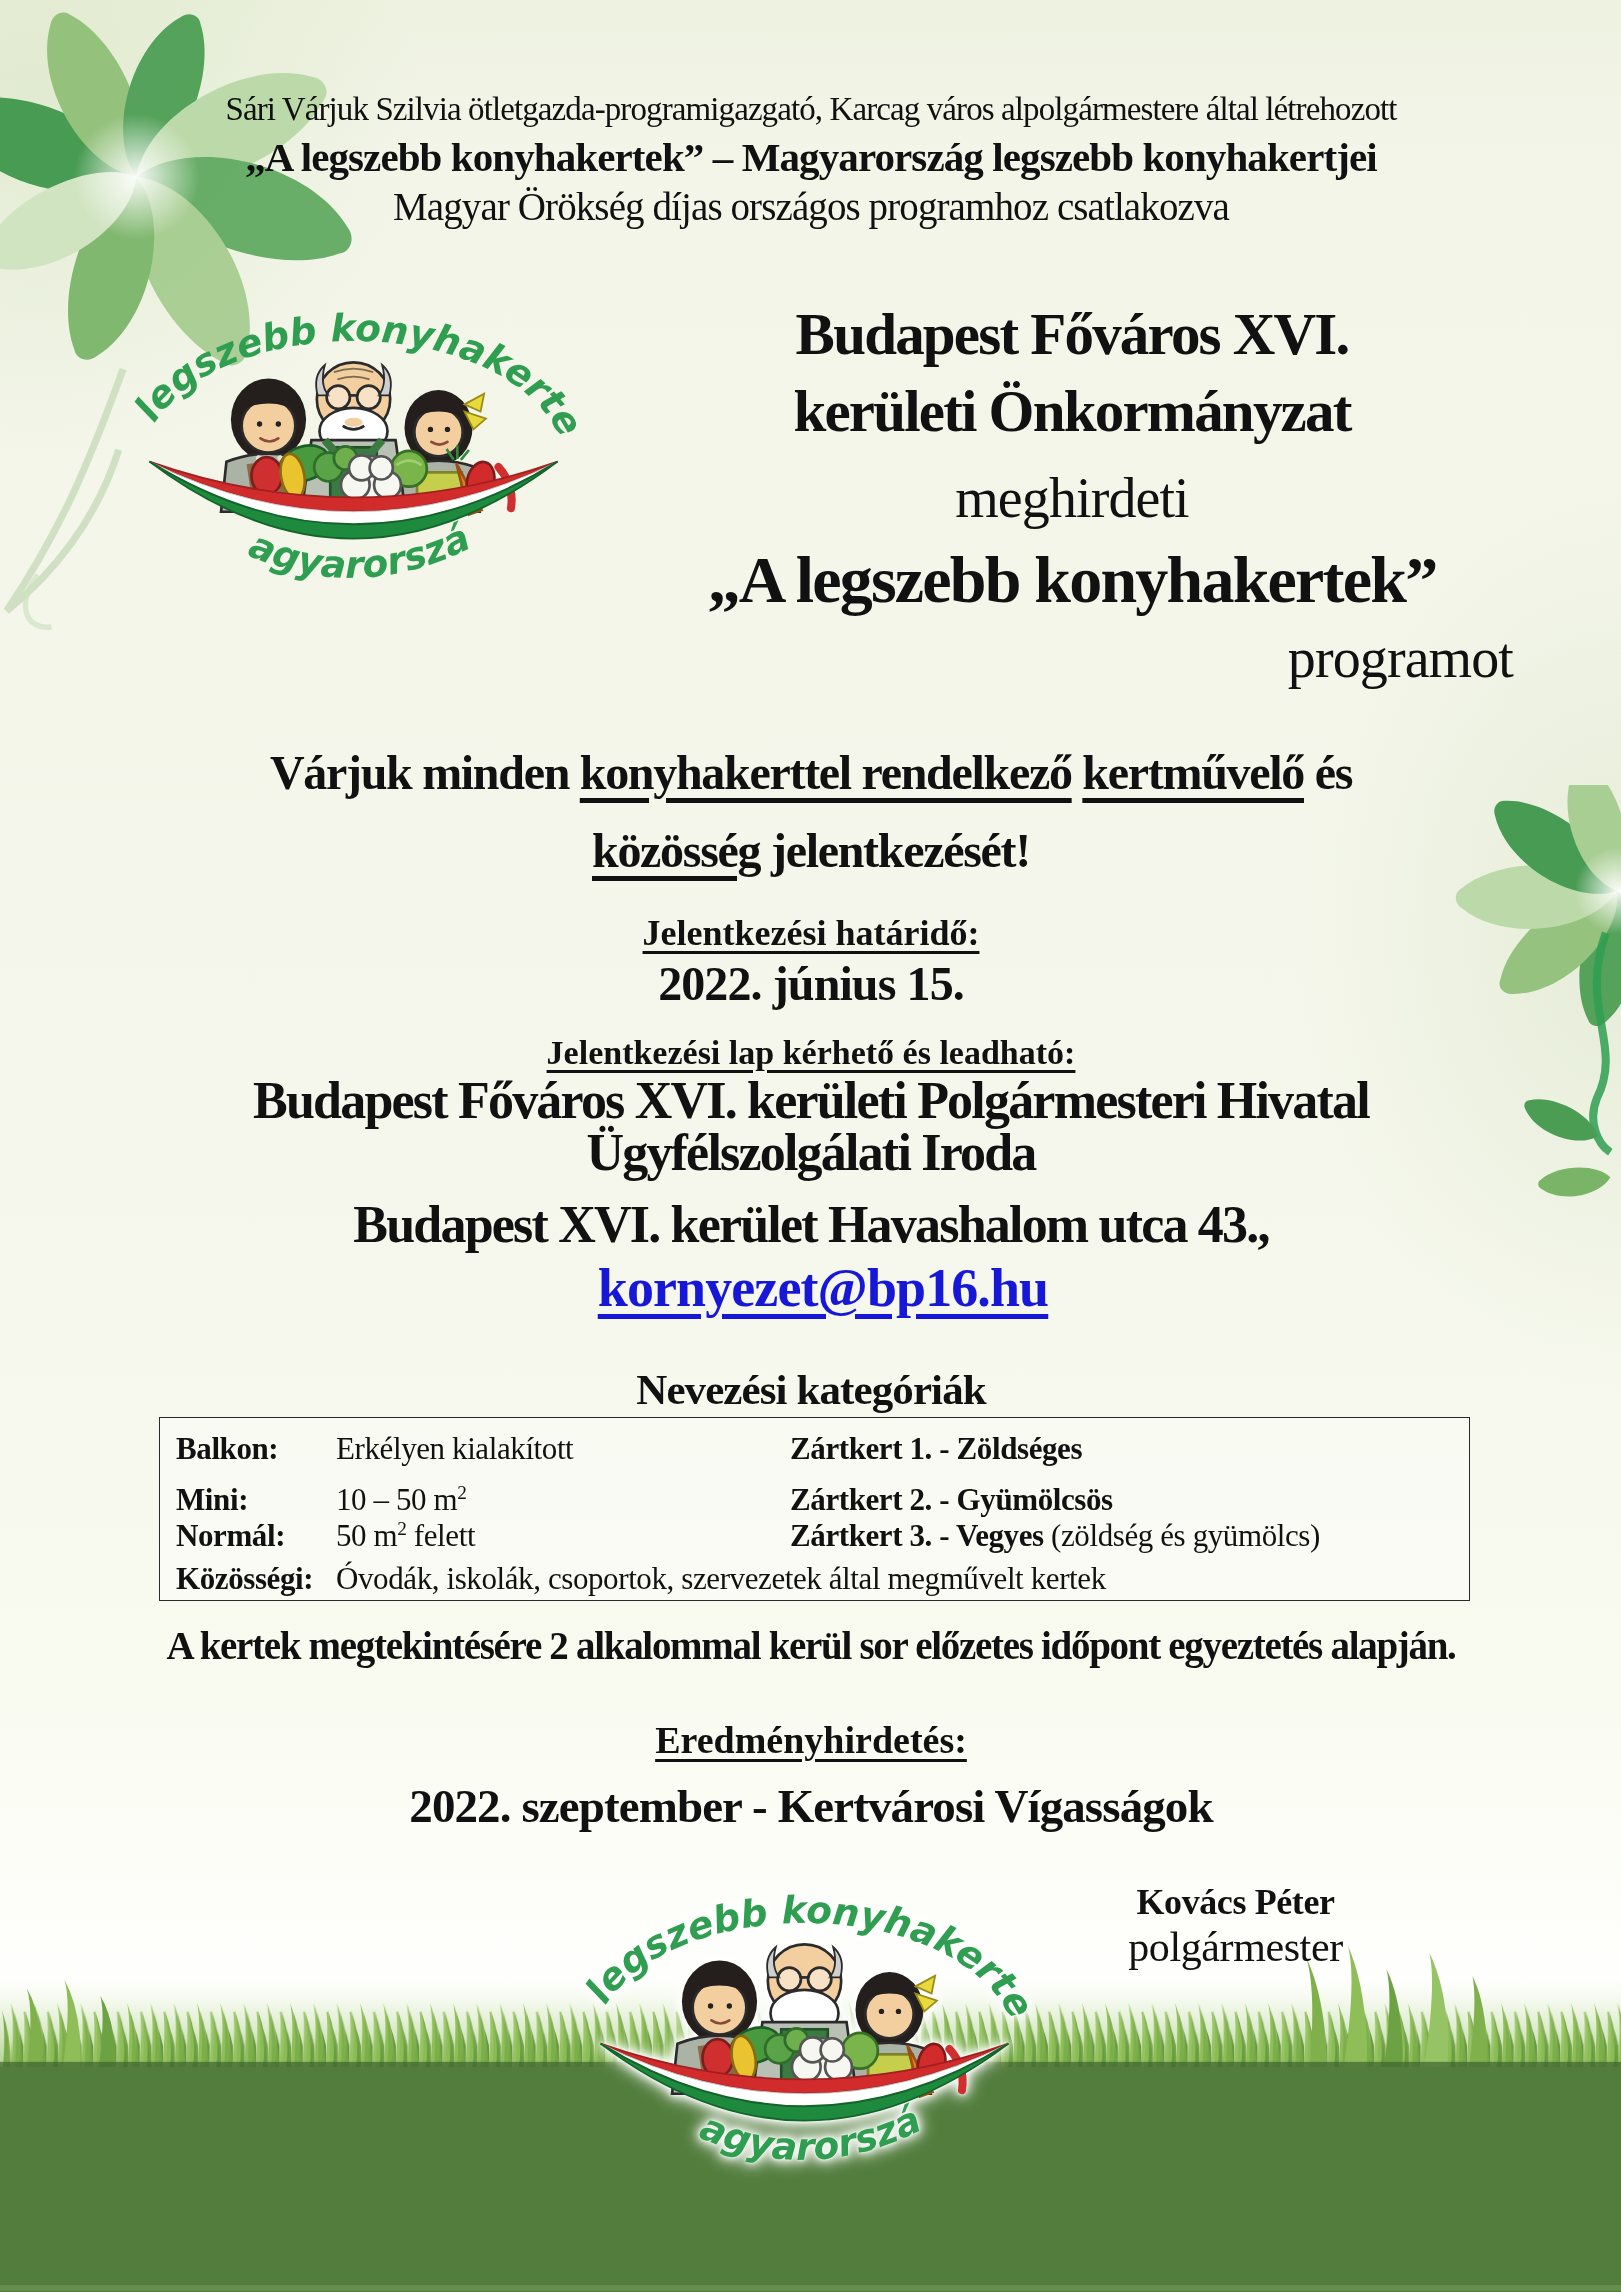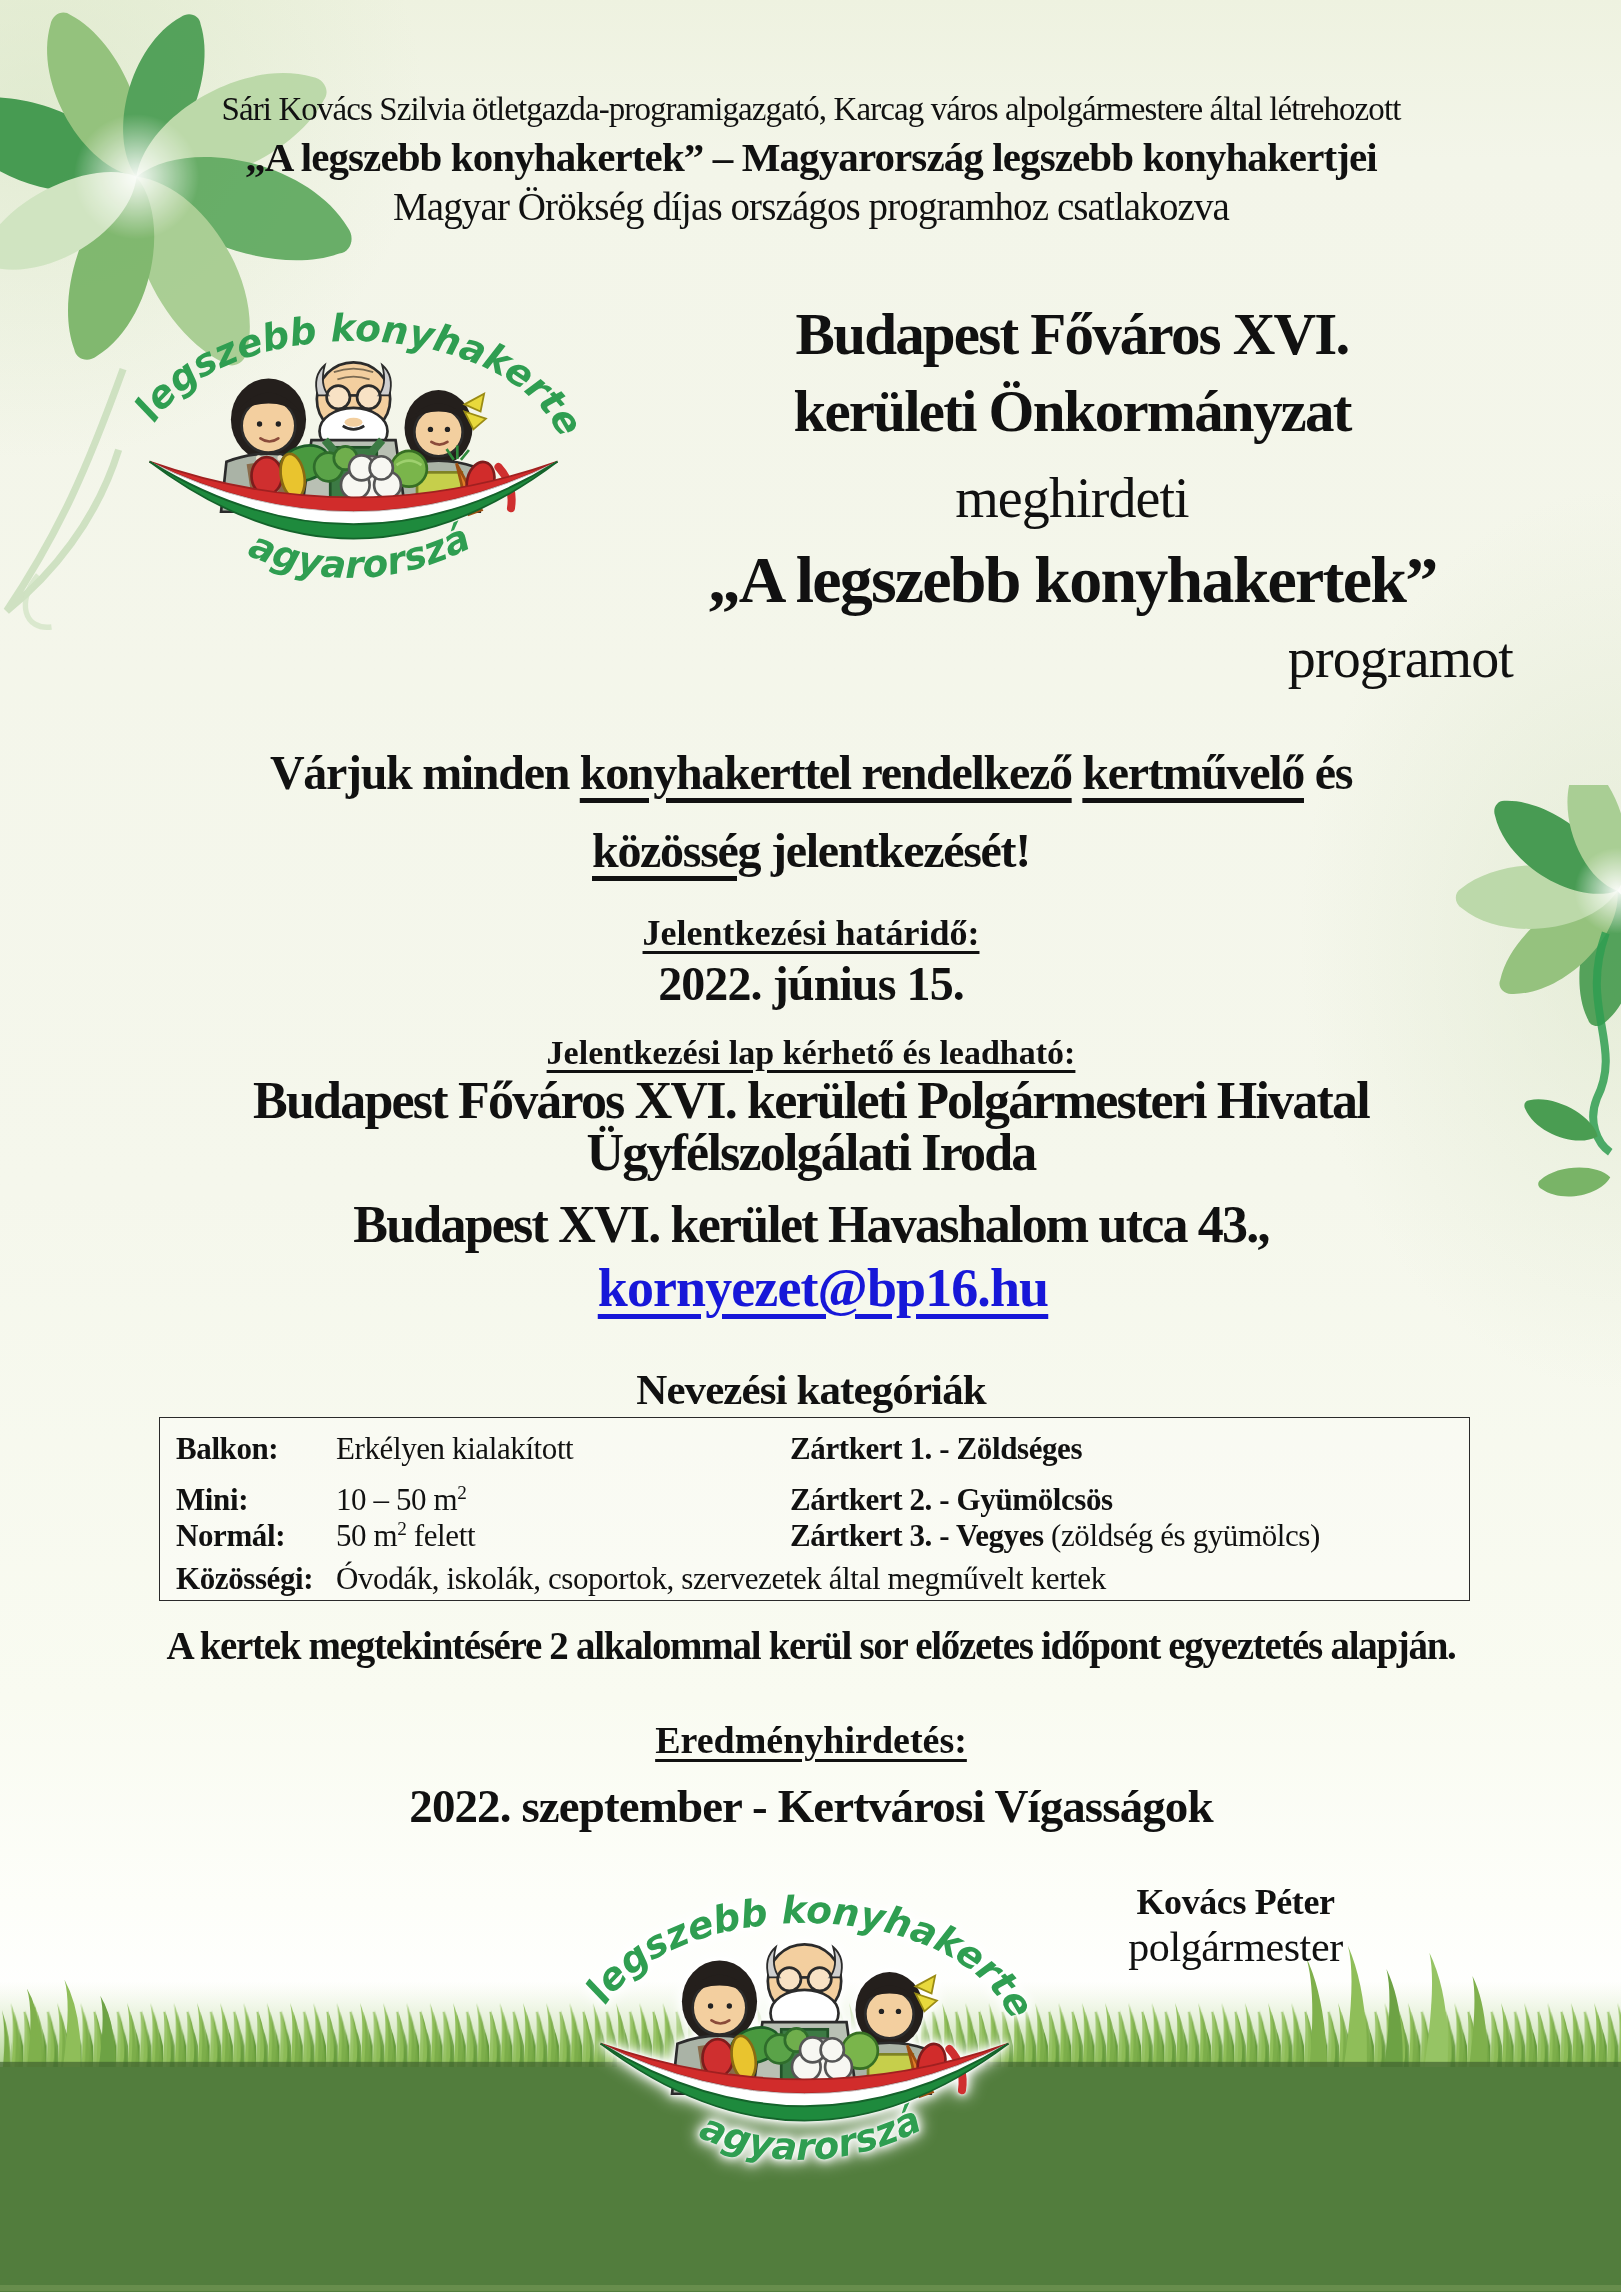--- a/index.html
+++ b/index.html
@@ -133,21 +133,21 @@
     </g>
     <path d="M195,165 C165,250 215,290 185,350 C175,375 185,400 200,410" fill="none" stroke="#2f9e51" stroke-width="9" opacity="0.85"></path>
     <g transform="translate(186,392) rotate(205) scale(0.42)">
         <path d="M0,0 C35,-52 150,-64 205,-16 C215,-9 215,5 205,10 C150,52 35,44 0,0 Z" fill="#4a9d52"></path>
       </g>
     <g transform="translate(200,438) rotate(175) scale(0.38)">
         <path d="M0,0 C35,-52 150,-64 205,-16 C215,-9 215,5 205,10 C150,52 35,44 0,0 Z" fill="#79b467"></path>
       </g>
   </svg>
 
-  <div class="abs ctr header-line1">Sári Kovács Szilvia ötletgazda-programigazgató, Karcag város alpolgármestere által létrehozott</div>
+  <div class="abs ctr header-line1">Sári Várjuk Szilvia ötletgazda-programigazgató, Karcag város alpolgármestere által létrehozott</div>
   <div class="abs ctr header-line2">„A legszebb konyhakertek” – Magyarország legszebb konyhakertjei</div>
   <div class="abs ctr header-line3">Magyar Örökség díjas országos programhoz csatlakozva</div>
 
   <div class="abs logo-top">
     <svg width="519" height="358" viewBox="0 0 580 400">
       <path id="arcT1" d="M55,215 C110,58 470,58 525,215" fill="none"></path>
       <text class="logo-arc" font-size="42"><textPath href="#arcT1" startOffset="50%" text-anchor="middle">„A legszebb konyhakertek”</textPath></text>
 
       <ellipse cx="195" cy="185" rx="42" ry="46" fill="#241f1c"></ellipse>
       <circle cx="195" cy="192" r="30" fill="#f3cf9f" stroke="#2b2b2b" stroke-width="3"></circle>

